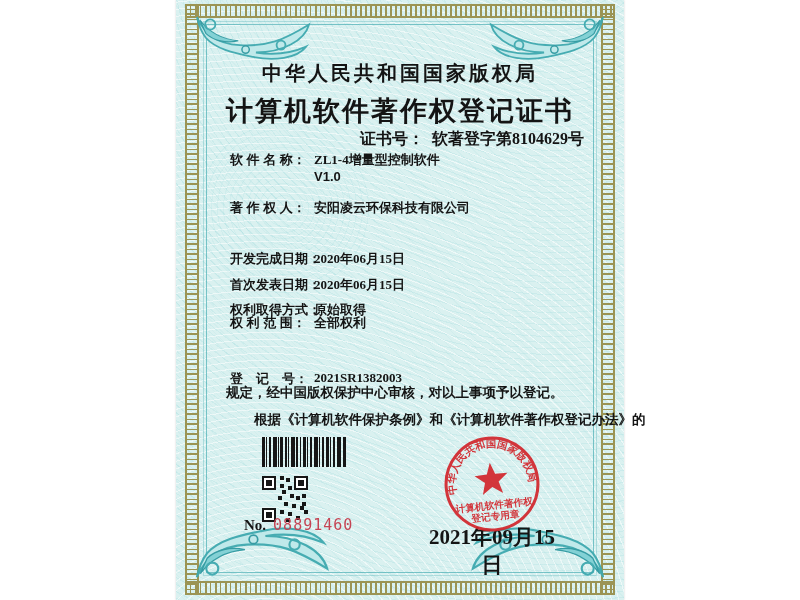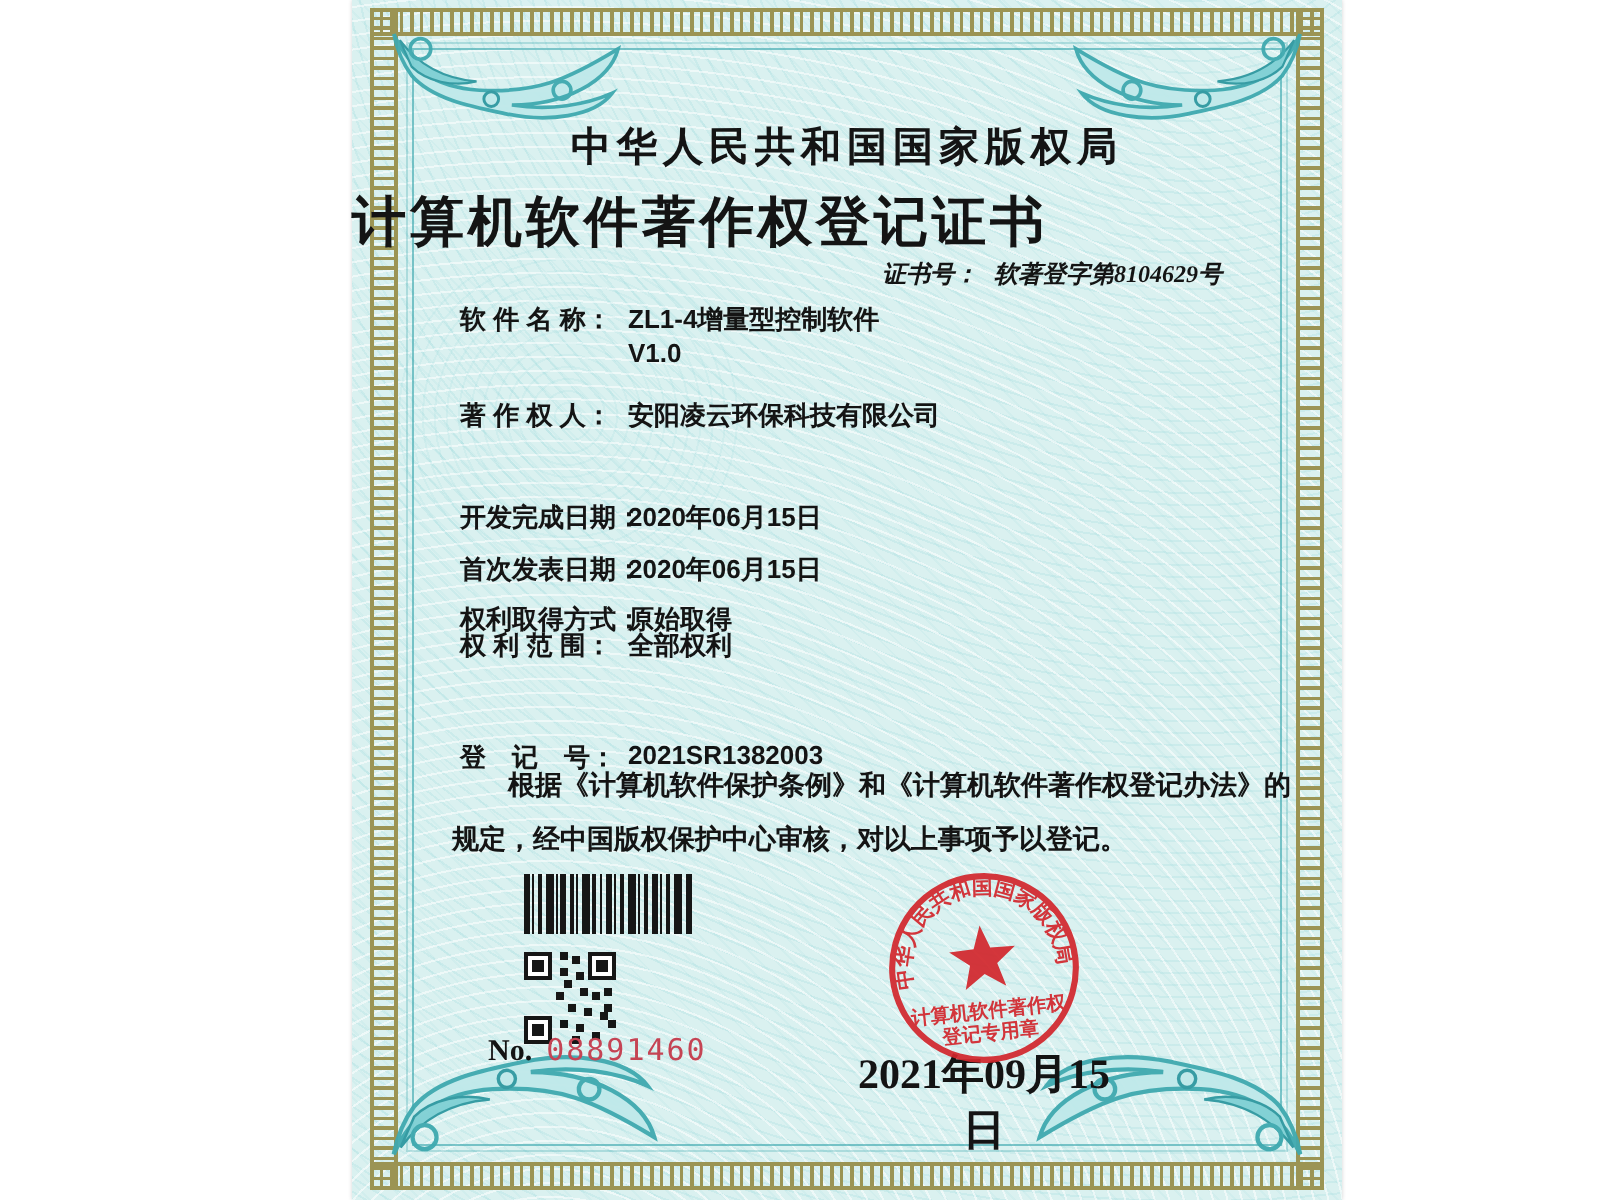--- a/index.html
+++ b/index.html
@@ -11,21 +11,21 @@
     --serial-red:#c54454;
     --ink:#141414;
   }
   *{margin:0;padding:0;box-sizing:border-box;}
   html,body{width:800px;height:600px;background:#ffffff;overflow:hidden;
     font-family:"Liberation Sans","DejaVu Sans",sans-serif;}
   .stage{position:relative;width:800px;height:600px;background:#ffffff;}
 
   
   .certificate{
-    position:absolute;left:176px;top:0;width:495px;height:600px;
+    position:absolute;left:176px;top:0;width:448px;height:600px;
     background-color:var(--paper);
     background-image:
       repeating-radial-gradient(circle at 20% 115%, rgba(255,255,255,.55) 0 1px, transparent 1px 7px),
       repeating-radial-gradient(circle at 85% -15%, rgba(110,200,205,.14) 0 1px, transparent 1px 6px),
       repeating-linear-gradient(45deg, rgba(110,200,205,.08) 0 1px, transparent 1px 6px);
     box-shadow:0 0 2px rgba(0,0,0,.18);
   }
 
   
   .mb{position:absolute;}
@@ -54,31 +54,31 @@
   .curl{position:absolute;opacity:.95;}
   .curl.tl{left:18px;top:11px;width:118px;height:52px;}
   .curl.tr{right:18px;top:11px;width:118px;height:52px;transform:scaleX(-1);}
   .curl.bl{left:16px;bottom:16px;width:140px;height:60px;transform:scaleY(-1);}
   .curl.br{right:16px;bottom:16px;width:140px;height:60px;transform:scale(-1,-1);}
 
   
   .issuer{position:absolute;top:60px;left:0;width:100%;text-align:center;
     font-family:"Liberation Serif","DejaVu Serif",serif;font-weight:bold;
     font-size:20px;letter-spacing:3px;color:var(--ink);}
-  .title{position:absolute;top:93px;left:0;width:100%;
+  .title{position:absolute;top:93px;left:0;width:100%;text-align:center;
     font-family:"Liberation Serif","DejaVu Serif",serif;font-weight:bold;
     font-size:27px;letter-spacing:2px;color:var(--ink);}
-  .certno{position:absolute;top:129px;right:60px;
-    font-family:"Liberation Serif","DejaVu Serif",serif;font-weight:bold;
-    font-size:12px;color:var(--ink);font-style:italic;}
+  .certno{position:absolute;top:129px;right:40px;
+    font-family:"Liberation Serif","DejaVu Serif",serif;font-weight:bold;
+    font-size:16px;color:var(--ink);}
   .certno .lbl{margin-right:8px;}
 
   .row{position:absolute;left:54px;white-space:nowrap;font-size:13px;font-weight:bold;color:var(--ink);}
   .row .lab{display:inline-block;}
-  .row .val{position:absolute;left:84px;top:0;white-space:nowrap;}
+  .row .val{position:absolute;left:84px;top:0;white-space:nowrap;font-family:Liberation Serif, serif;}
   .row .val2{position:absolute;left:84px;top:18px;white-space:nowrap;}
   .r1{top:151px}.r2{top:199px}.r3{top:250px}.r4{top:276px}.r5{top:301px}.r6{top:314px}.r7{top:370px}
 
   .statement{position:absolute;left:50px;top:379px;width:360px;
     font-family:"Liberation Serif","DejaVu Serif",serif;font-weight:bold;
     font-size:13.5px;line-height:27px;color:var(--ink);}
   .statement .ln{white-space:nowrap;}
   .statement .ln.first{text-indent:28px;}
 
   
@@ -163,22 +163,22 @@
     <div class="row r6">
       <span class="lab">权 利 范 围：</span>
       <span class="val">全部权利</span>
     </div>
     <div class="row r7">
       <span class="lab">登　记　号：</span>
       <span class="val">2021SR1382003</span>
     </div>
 
     <div class="statement">
+      <div class="ln">规定，经中国版权保护中心审核，对以上事项予以登记。</div>
       <div class="ln first">根据《计算机软件保护条例》和《计算机软件著作权登记办法》的</div>
-      <div class="ln">规定，经中国版权保护中心审核，对以上事项予以登记。</div>
     </div>
 
     <svg class="barcode" viewBox="0 0 84 30">
       <g fill="#161616">
         <rect x="0" width="3" height="30"></rect>
           <rect x="4" width="1" height="30"></rect>
           <rect x="7" width="2" height="30"></rect>
         <rect x="11" width="4" height="30"></rect>
           <rect x="16" width="1" height="30"></rect>
           <rect x="18" width="3" height="30"></rect>

